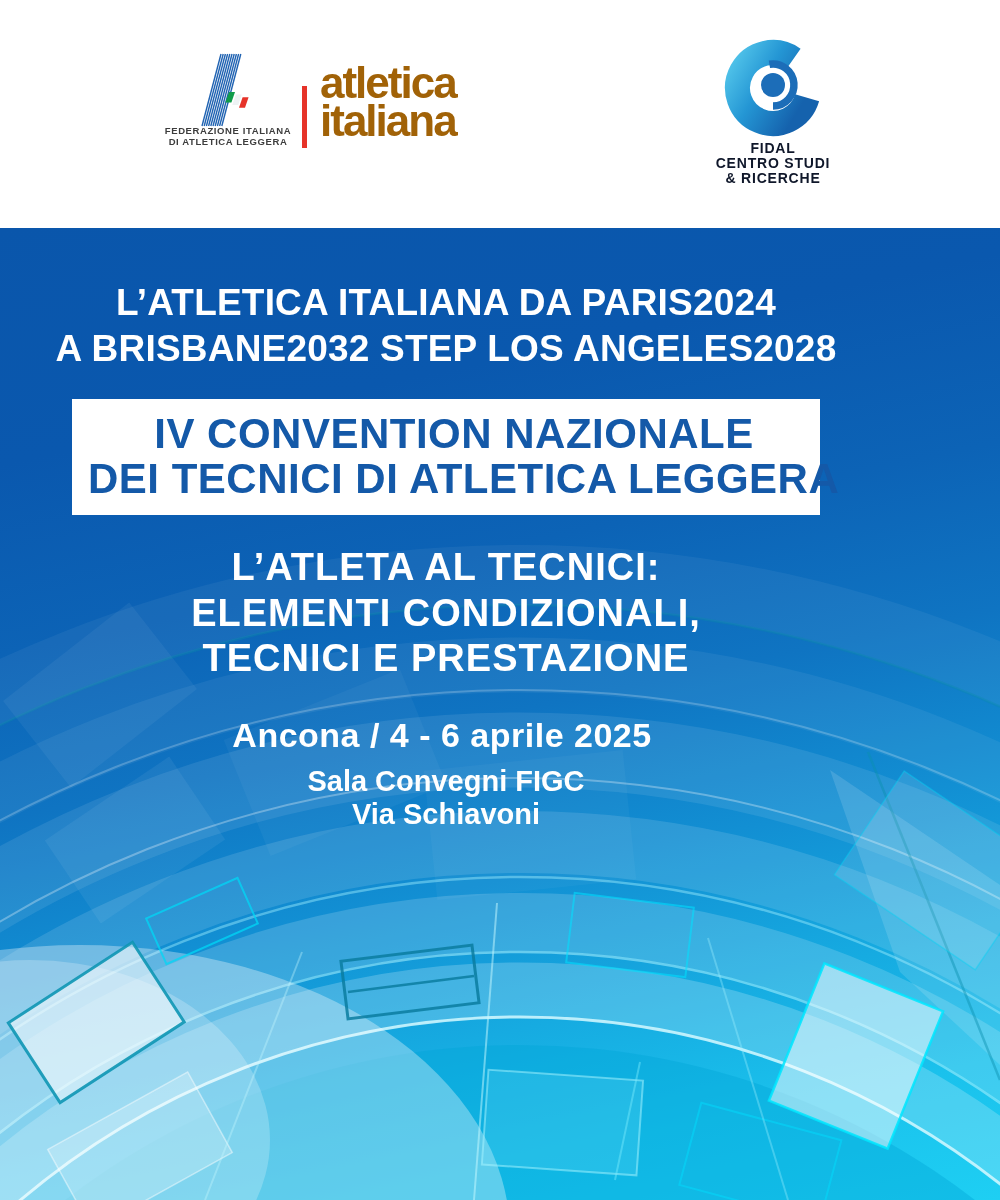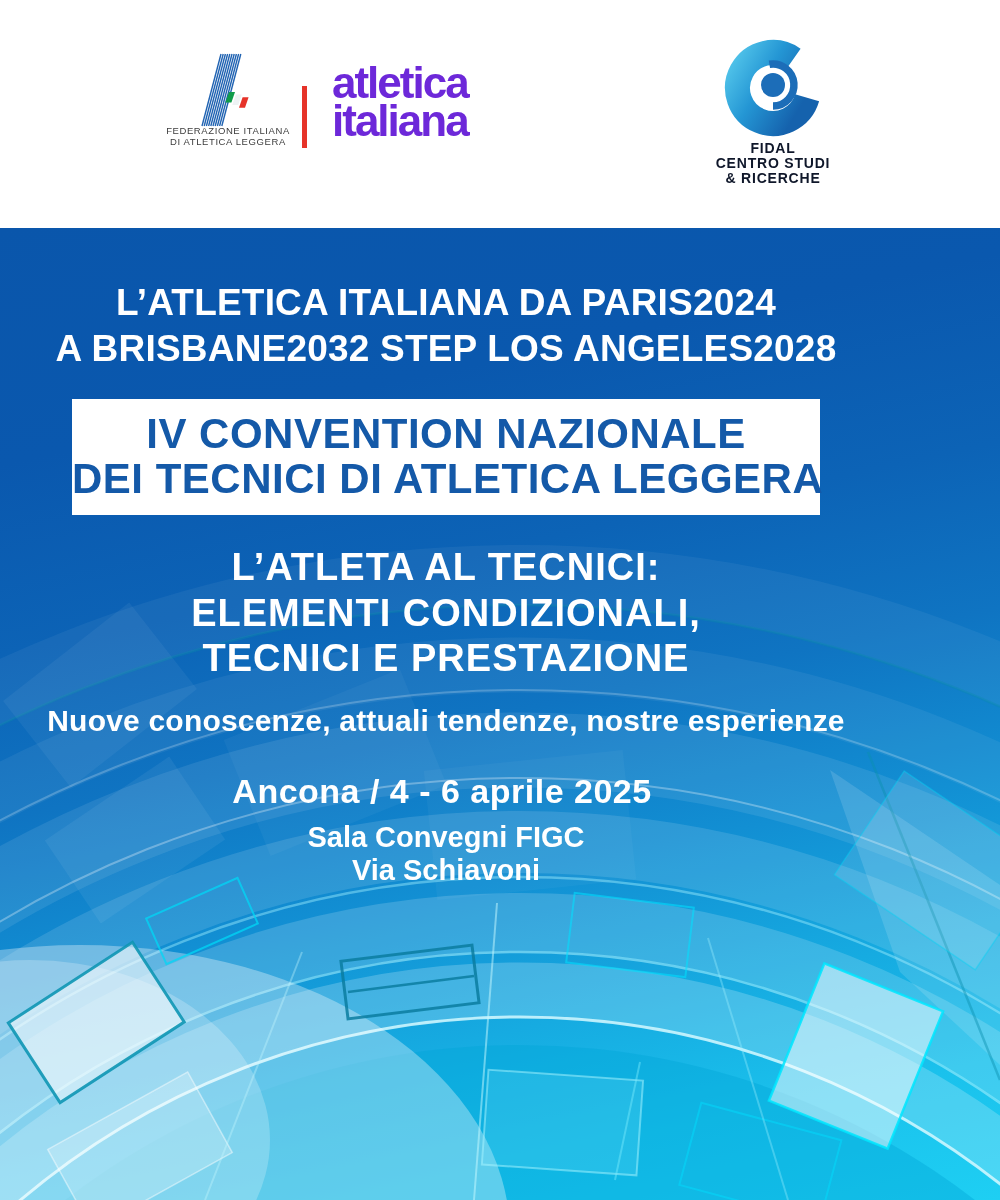--- a/index.html
+++ b/index.html
@@ -19,52 +19,52 @@
   .decor { position:absolute; left:0; top:0; width:1000px; height:1200px; z-index:0; pointer-events:none; }
   
   .header {
     position:absolute; left:0; top:0; width:1000px; height:228px;
     background:#ffffff; z-index:2;
   }
   .stripes-icon { position:absolute; left:196px; top:52px; width:62px; height:78px; }
   .fed-name {
     position:absolute; left:140px; top:126px; width:176px;
     text-align:center; font-size:9.5px; line-height:10.5px;
-    letter-spacing:0.6px; color:#3d3d3d; font-weight:400;
+    letter-spacing:0.6px; color:#3d3d3d; font-weight:700;
   }
   .fed-name span { display:block; white-space:nowrap; }
   .logo-divider {
     position:absolute; left:302px; top:86px; width:5px; height:62px;
     background:#e63329;
   }
   .wordmark {
     position:absolute; left:320px; top:64px;
     font-size:44px; line-height:38px; font-weight:bold;
-    letter-spacing:-2px; color:#6d28d9;margin-left:12px;
+    letter-spacing:-2px; color:#a16207;
   }
   .wordmark span { display:block; }
   .cs-icon { position:absolute; left:713px; top:28px; width:120px; height:112px; }
   .cs-name {
     position:absolute; left:683px; top:141px; width:180px;
     text-align:center; font-weight:bold; color:#0f172a;
     font-size:14px; line-height:15px; letter-spacing:0.8px;
   }
   .cs-name span { display:block; white-space:nowrap; }
   
   .bodyarea {
     position:absolute; left:0; top:228px; width:892px; height:972px;
     z-index:1; text-align:center; color:#ffffff;
   }
   .title {
     margin:0; padding-top:52px;
     font-size:37px; line-height:46px; font-weight:bold; letter-spacing:0.2px;
   }
   .title span { display:block; white-space:nowrap; }
   .banner {
-    margin:27px 72px 0 72px; padding:12px 0 14px 0;
+    margin:27px 72px 0 72px; padding:12px 0 14px 16px;
     background:#ffffff; color:#1459a8;
     font-size:42px; line-height:45px; font-weight:bold; letter-spacing:0.5px;
   }
   .banner span { display:block; white-space:nowrap; }
   .subtitle {
     margin:30px 0 0 0;
     font-size:38px; line-height:45.5px; font-weight:bold; letter-spacing:1px;
   }
   .subtitle span { display:block; white-space:nowrap; }
   .tagline {
@@ -202,21 +202,20 @@
       <span>IV CONVENTION NAZIONALE</span>
       <span>DEI TECNICI DI ATLETICA LEGGERA</span>
     </div>
 
     <h2 class="subtitle">
       <span>L’ATLETA AL TECNICI:</span>
       <span>ELEMENTI CONDIZIONALI,</span>
       <span>TECNICI E PRESTAZIONE</span>
     </h2>
 
-    <p class="tagline">Nuove conoscenze, attuali tendenze, nostre esperienze</p>
 
     <p class="date-line">Ancona / 4 - 6 aprile 2025</p>
 
     <p class="venue">
       <span>Sala Convegni FIGC</span>
       <span>Via Schiavoni</span>
     </p>
 
   </main>
 

